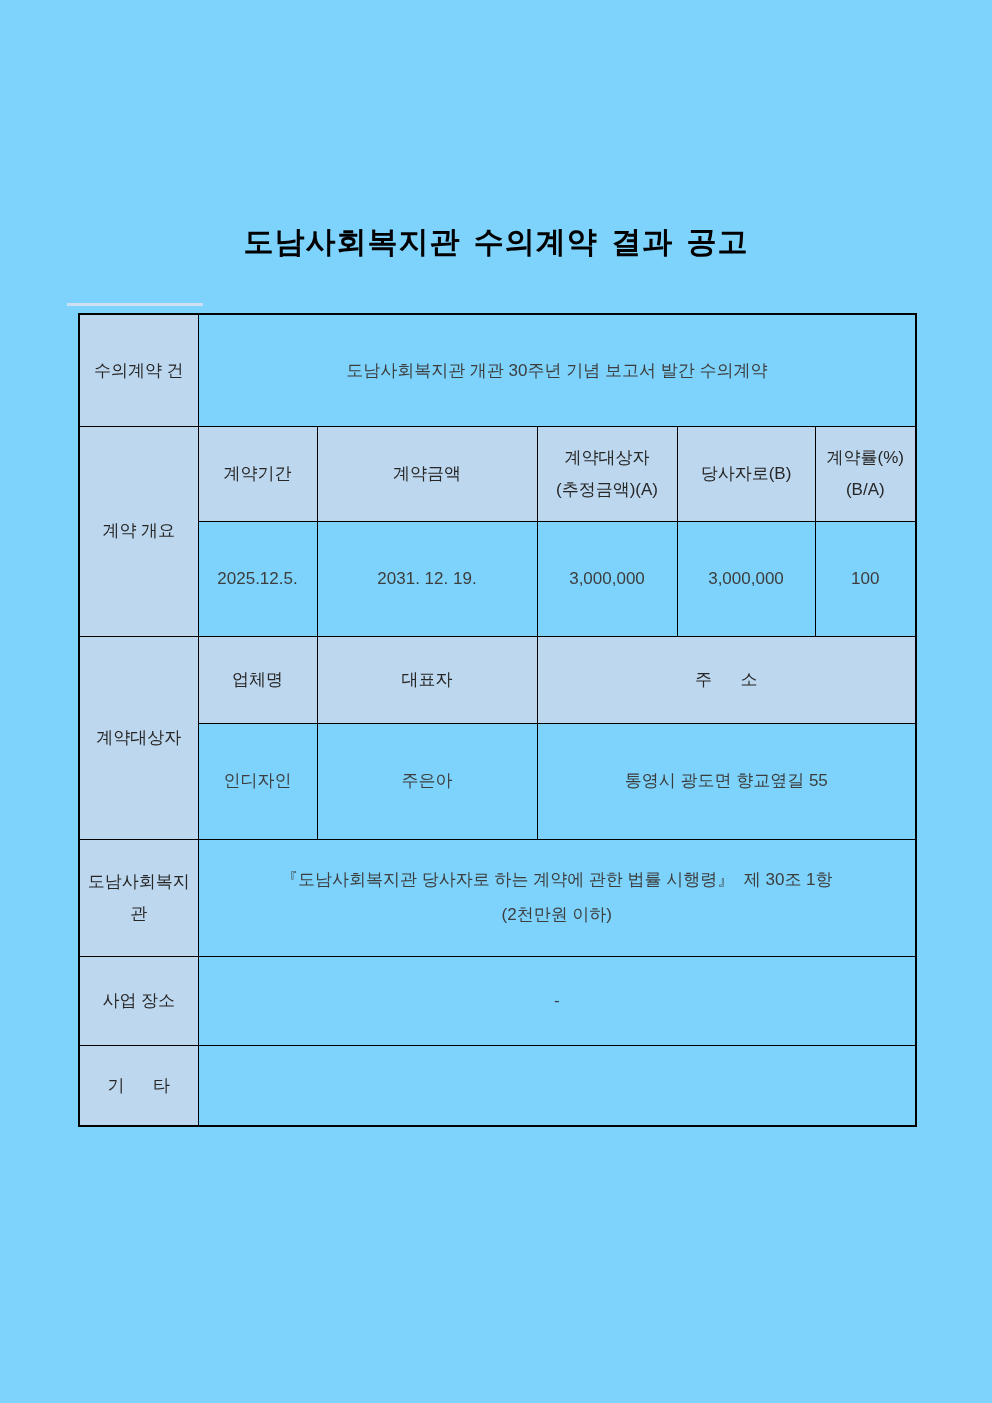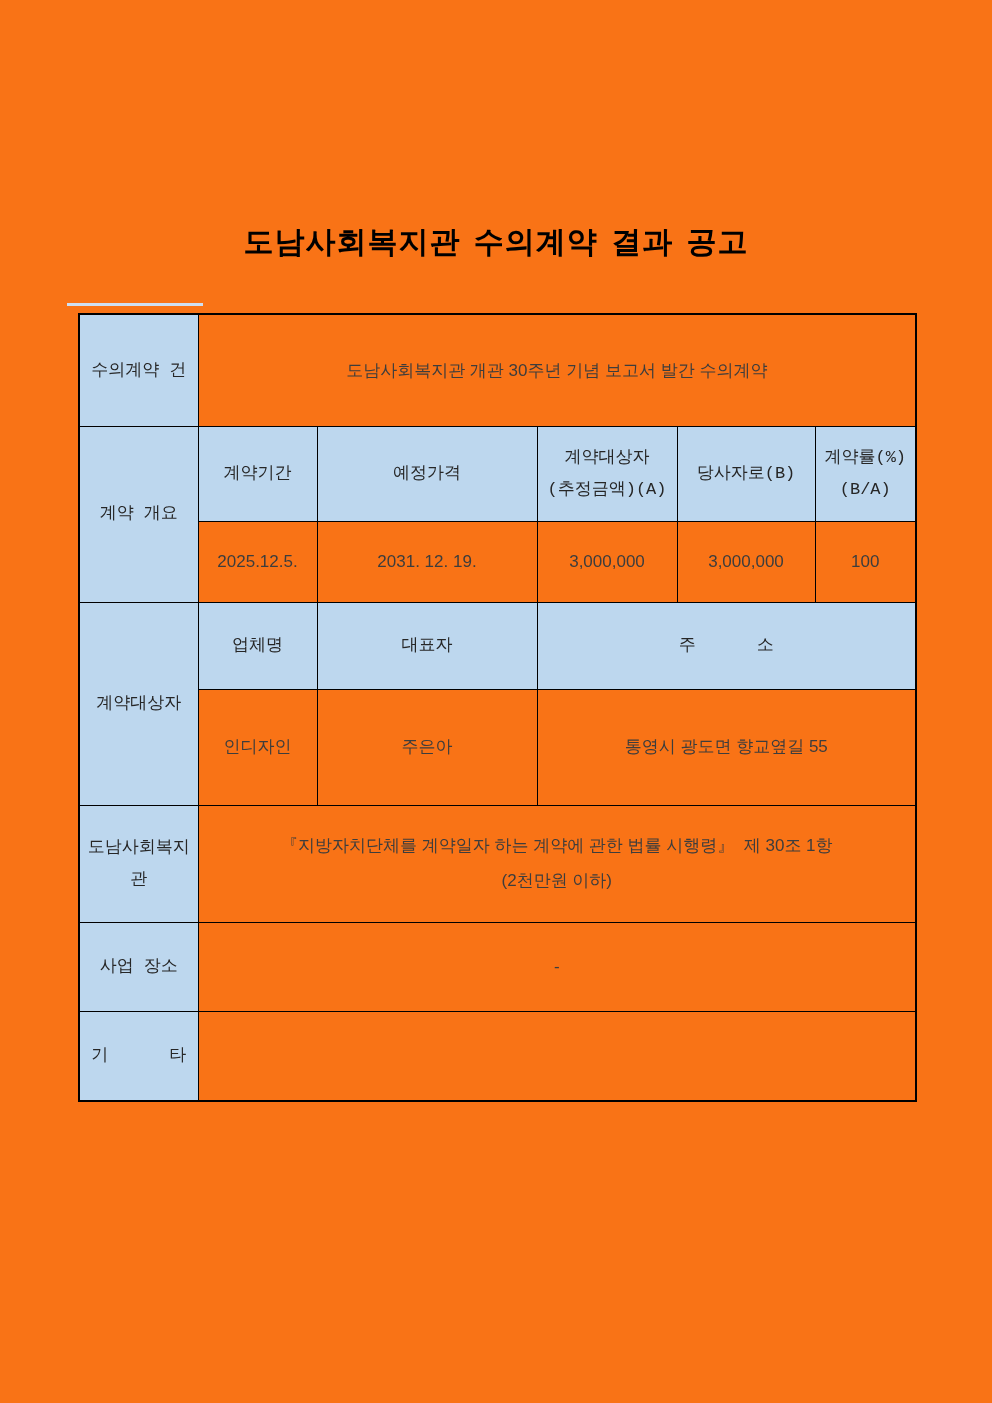--- a/index.html
+++ b/index.html
@@ -5,21 +5,21 @@
   html, body {
     margin: 0;
     padding: 0;
     background: #ffffff;
     font-family: "Liberation Sans", "DejaVu Sans", sans-serif;
   }
   .page {
     position: relative;
     width: 992px;
     height: 1403px;
-    background: #f97316;
+    background: #7dd3fc;
     overflow: hidden;
   }
   .stray-artifact {
     position: absolute;
     top: 303px;
     left: 67px;
     width: 136px;
     height: 3px;
     background: #cfdff2;
   }
@@ -55,30 +55,29 @@
     font-weight: normal;
     color: #3d3d3d;
     white-space: pre-wrap;
     line-height: 1.85;
     overflow: hidden;
   }
   .contract-table th.lbl,
   .contract-table th.hdr {
     background: #bdd7ee;
     color: #262626;
-    font-family: Liberation Mono, monospace;
   }
   tr.r1 { height: 112px; }
   tr.r2 { height: 95px; }
-  tr.r3 { height: 81px; }
+  tr.r3 { height: 115px; }
   tr.r4 { height: 87px; }
   tr.r5 { height: 116px; margin-left: 40px; }
   tr.r6 { height: 117px; }
   tr.r7 { height: 89px; }
-  tr.r8 { height: 90px; }
+  tr.r8 { height: 81px; }
   tr.r6 td { line-height: 2.05; }
 </style>
 </head>
 <body>
 
 <div class="page">
 
   <div class="stray-artifact"></div>
 
   <h1 class="doc-title">도남사회복지관 수의계약 결과 공고</h1>
@@ -93,21 +92,21 @@
       <col style="width:101px">
     </colgroup>
     <tbody>
       <tr class="r1">
         <th class="lbl">수의계약 건</th>
         <td colspan="5">도남사회복지관 개관 30주년 기념 보고서 발간 수의계약</td>
       </tr>
       <tr class="r2">
         <th class="lbl" rowspan="2">계약 개요</th>
         <th class="hdr">계약기간</th>
-        <th class="hdr">예정가격</th>
+        <th class="hdr">계약금액</th>
         <th class="hdr">계약대상자
 (추정금액)(A)</th>
         <th class="hdr">당사자로(B)</th>
         <th class="hdr">계약률(%)
 (B/A)</th>
       </tr>
       <tr class="r3">
         <td>2025.12.5.</td>
         <td>2031. 12. 19.</td>
         <td>3,000,000</td>
@@ -120,21 +119,21 @@
         <th class="hdr">대표자</th>
         <th class="hdr" colspan="3">주      소</th>
       </tr>
       <tr class="r5">
         <td>인디자인</td>
         <td>주은아</td>
         <td colspan="3">통영시 광도면 향교옆길 55</td>
       </tr>
       <tr class="r6">
         <th class="lbl">도남사회복지관</th>
-        <td colspan="5">『지방자치단체를 계약일자 하는 계약에 관한 법률 시행령』  제 30조 1항
+        <td colspan="5">『도남사회복지관 당사자로 하는 계약에 관한 법률 시행령』  제 30조 1항
 (2천만원 이하)</td>
       </tr>
       <tr class="r7">
         <th class="lbl">사업 장소</th>
         <td colspan="5">-</td>
       </tr>
       <tr class="r8">
         <th class="lbl">기      타</th>
         <td colspan="5"></td>
       </tr>

